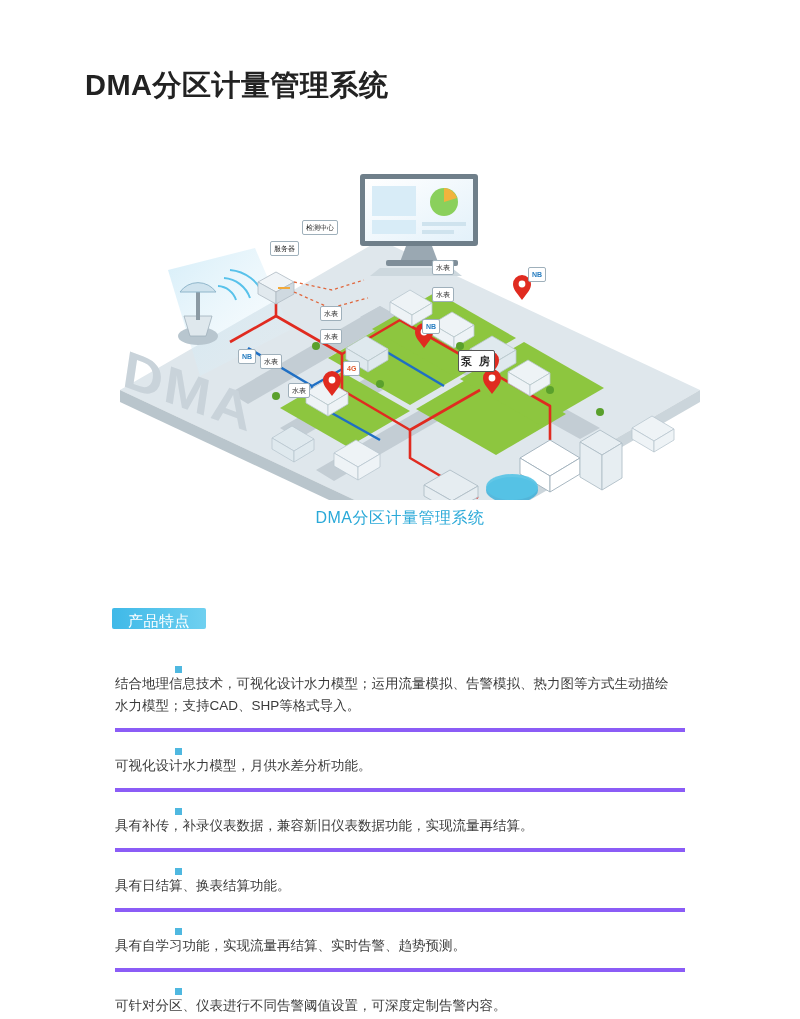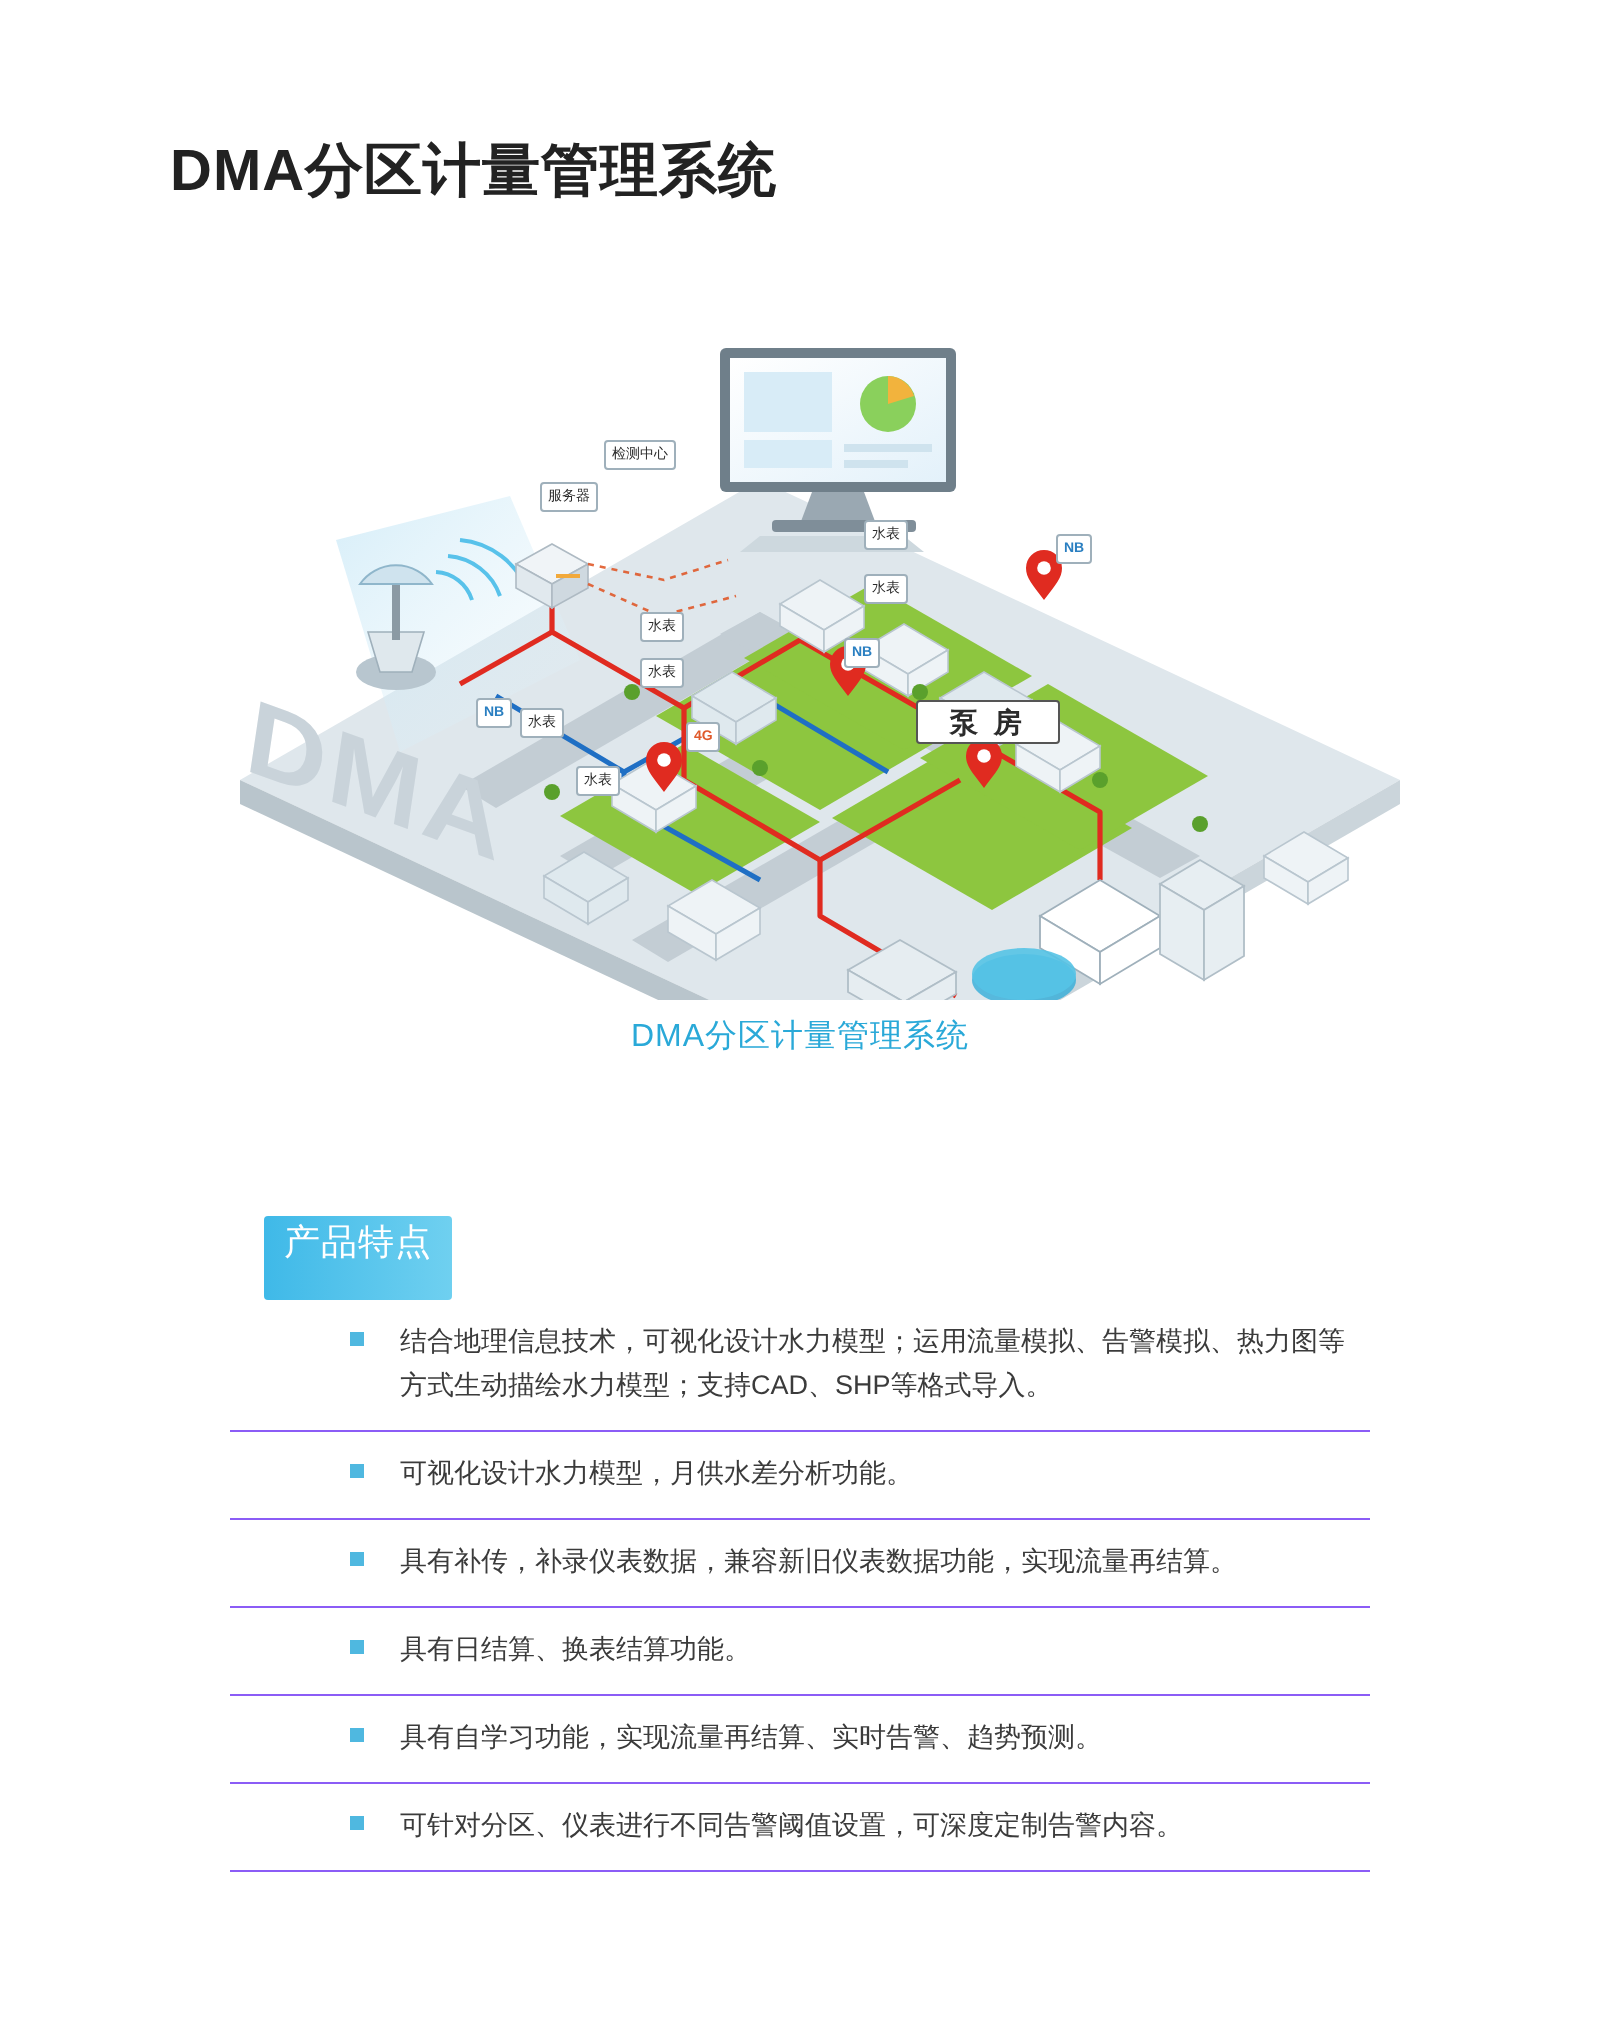--- a/index.html
+++ b/index.html
@@ -42,46 +42,47 @@
     width: 800px;
     text-align: center;
     font-size: 16px;
     color: #2aa9d8;
     letter-spacing: 0.5px;
   }
 
   
   .section-tag {
     position: absolute;
-    left: 132px;
+    left: 112px;
     top: 608px;
     width: 94px;
-    height: 42px;
+    height: 21px;
     background: linear-gradient(to right, #3fb9e8, #6fd0f0);
     border-radius: 2px;
     color: #ffffff;
-    font-size: 18px;
+    font-size: 15px;
     line-height: 26px;
     text-align: center;
     letter-spacing: 0.5px;
   }
 
   
   .features {
     position: absolute;
     left: 115px;
     top: 650px;
     width: 570px;
   }
   .feature-row {
     display: flex;
     align-items: flex-start;
-    border-bottom: 1px solid #8b5cf6;
+    border-bottom: 4px solid #8b5cf6;
     padding: 10px 0 11px 0;
     min-height: 22px;
+    flex-direction: column;
   }
   .feature-row:first-child { border-top: none; }
   .bullet {
     width: 7px;
     height: 7px;
     background: #4fb8e0;
     margin-left: 60px;
     margin-right: 18px;
     margin-top: 6px;
     flex: 0 0 auto;
@@ -100,23 +101,23 @@
     background: #ffffff;
     border: 1px solid #9fb0bb;
     border-radius: 2px;
     font-size: 7px;
     line-height: 11px;
     padding: 1px 3px;
     color: #2b2b2b;
     white-space: nowrap;
   }
   .chip.big {
-    font-size: 14px;
+    font-size: 11px;
     line-height: 16px;
-    padding: 2px 16px;
+    padding: 2px 2px;
     border: 1px solid #555;
     font-weight: bold;
     letter-spacing: 2px;
   }
   .chip.nb {
     color: #2a7fc1;
     font-weight: bold;
     font-size: 7px;
   }
   .chip.g4 {

